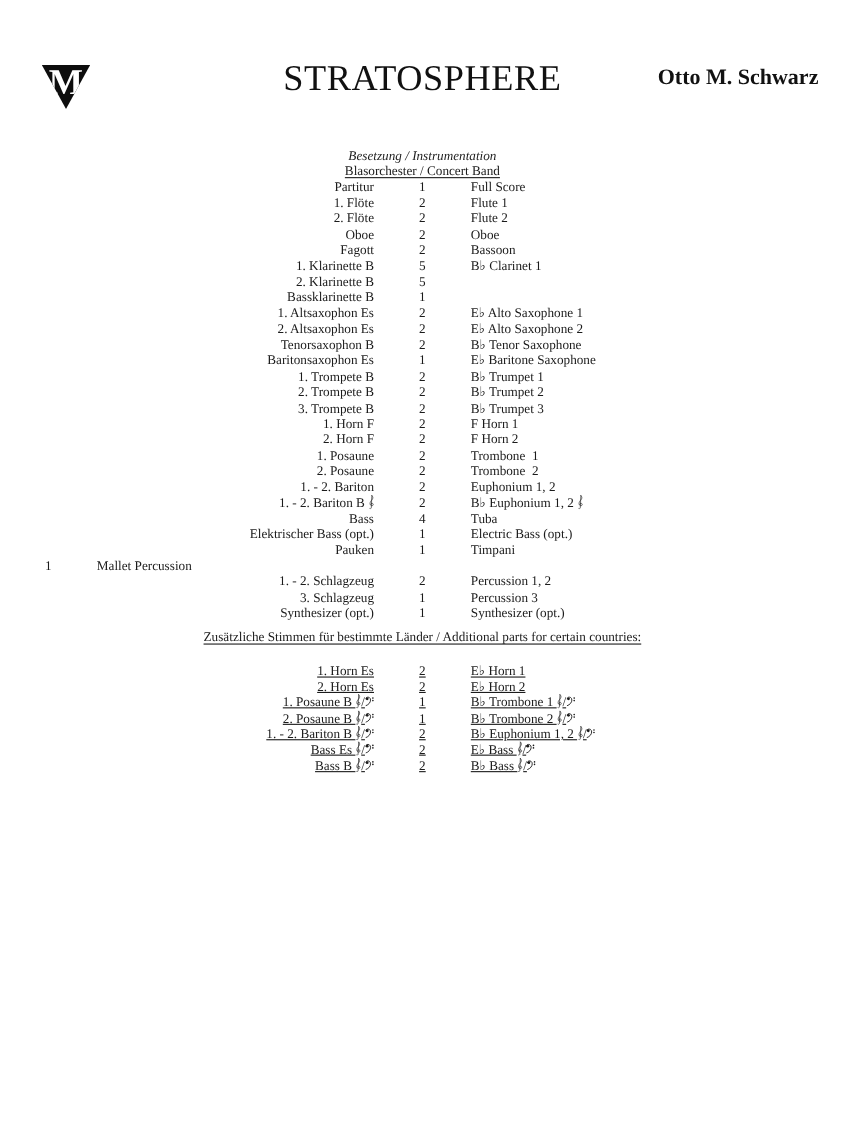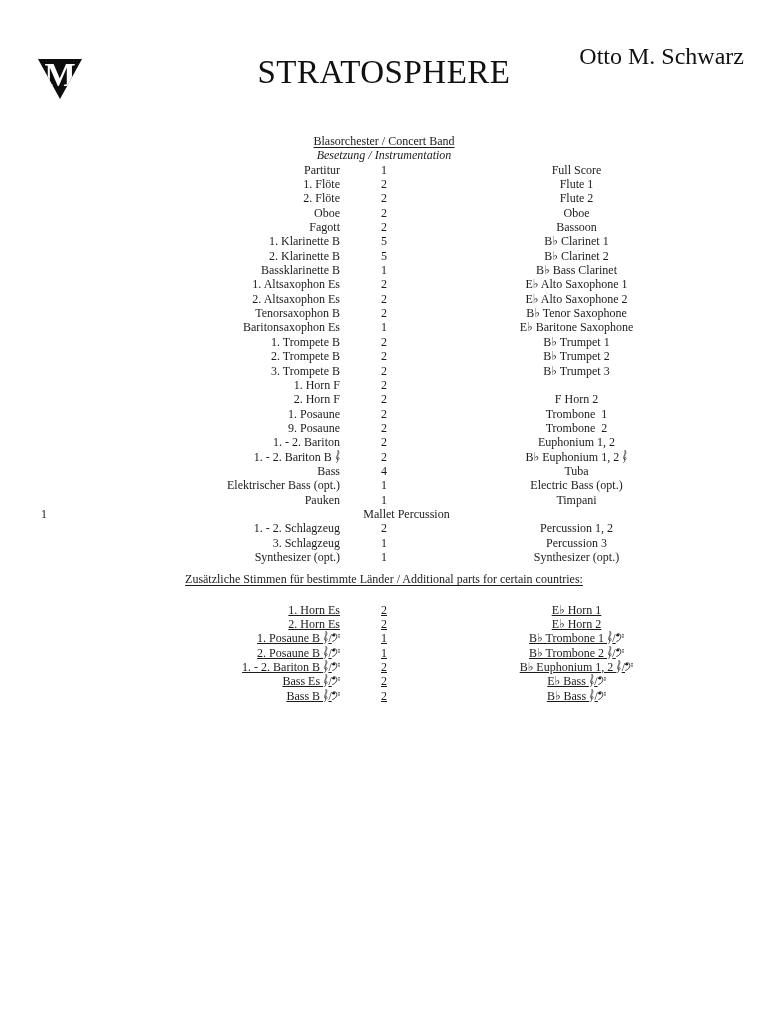--- a/index.html
+++ b/index.html
@@ -33,42 +33,42 @@
   }
   .title {
     position: absolute; left: 0; right: 0; top: 53px;
     text-align: center;
     font-size: 33px; line-height: 38px;
     letter-spacing: 0.5px;
     color: #111;
     white-space: pre;
   }
   .composer {
-    position: absolute; right: 24px; top: 44px;
-    font-size: 24px; line-height: 24px;
-    font-weight: normal;
+    position: absolute; right: 24px; top: 58px;
+    font-size: 20px; line-height: 24px;
+    font-weight: bold;
     color: #111;
     white-space: pre;
   }
 
   
   .table {
     position: absolute; top: 134px; left: 0; right: 0;
     font-size: 12px;
   }
   .hrow {
     height: 14.35px; line-height: 14.35px;
     text-align: center; white-space: pre;
   }
   .hrow.italic { font-style: italic; }
   .hrow.underline, .section2-heading { text-decoration: underline; text-underline-offset: 2px; }
   .row { display: flex; height: 14.35px; line-height: 14.35px; }
   .col-de { width: 340px; box-sizing: border-box; padding-left: 44px; text-align: right; white-space: pre; }
   .col-qty { width: 88px; text-align: center; white-space: pre; }
-  .col-en { flex: 1; box-sizing: border-box; padding-right: 43px; text-align: center; white-space: pre; }
+  .col-en { flex: 1; box-sizing: border-box; padding-right: 43px; text-align: left; white-space: pre; }
 
   .section2-heading {
     margin-top: 8px;
     height: 14.35px; line-height: 14.35px;
     text-align: center; white-space: pre;
   }
   .rows-additional { margin-top: 16px; text-decoration: underline; }
 
   
   svg.clef { height: 13px; width: auto; vertical-align: -2px; }
@@ -81,22 +81,22 @@
 
   <div class="logo">
     <span class="logo-m">M</span>
   </div>
 
   <div class="title">STRATOSPHERE</div>
 
   <div class="composer">Otto M. Schwarz</div>
 
   <div class="table">
+    <div class="hrow italic">Besetzung / Instrumentation</div>
     <div class="hrow underline">Blasorchester / Concert Band</div>
-    <div class="hrow italic">Besetzung / Instrumentation</div>
 
     <div class="rows">
   <div class="row">
     <span class="col-de">Partitur</span>
     <span class="col-qty">1</span>
     <span class="col-en">Full Score</span>
   </div>
 
   <div class="row">
     <span class="col-de">1. Flöte</span>
@@ -124,27 +124,25 @@
 
   <div class="row">
     <span class="col-de">1. Klarinette B</span>
     <span class="col-qty">5</span>
     <span class="col-en">B♭ Clarinet 1</span>
   </div>
 
   <div class="row">
     <span class="col-de">2. Klarinette B</span>
     <span class="col-qty">5</span>
-    <span class="col-en">B♭ Clarinet 2</span>
   </div>
 
   <div class="row">
     <span class="col-de">Bassklarinette B</span>
     <span class="col-qty">1</span>
-    <span class="col-en">B♭ Bass Clarinet</span>
   </div>
 
   <div class="row">
     <span class="col-de">1. Altsaxophon Es</span>
     <span class="col-qty">2</span>
     <span class="col-en">E♭ Alto Saxophone 1</span>
   </div>
 
   <div class="row">
     <span class="col-de">2. Altsaxophon Es</span>
@@ -178,36 +176,37 @@
 
   <div class="row">
     <span class="col-de">3. Trompete B</span>
     <span class="col-qty">2</span>
     <span class="col-en">B♭ Trumpet 3</span>
   </div>
 
   <div class="row">
     <span class="col-de">1. Horn F</span>
     <span class="col-qty">2</span>
+    <span class="col-en">F Horn 1</span>
   </div>
 
   <div class="row">
     <span class="col-de">2. Horn F</span>
     <span class="col-qty">2</span>
     <span class="col-en">F Horn 2</span>
   </div>
 
   <div class="row">
     <span class="col-de">1. Posaune</span>
     <span class="col-qty">2</span>
     <span class="col-en">Trombone  1</span>
   </div>
 
   <div class="row">
-    <span class="col-de">9. Posaune</span>
+    <span class="col-de">2. Posaune</span>
     <span class="col-qty">2</span>
     <span class="col-en">Trombone  2</span>
   </div>
 
   <div class="row">
     <span class="col-de">1. - 2. Bariton</span>
     <span class="col-qty">2</span>
     <span class="col-en">Euphonium 1, 2</span>
   </div>
 

